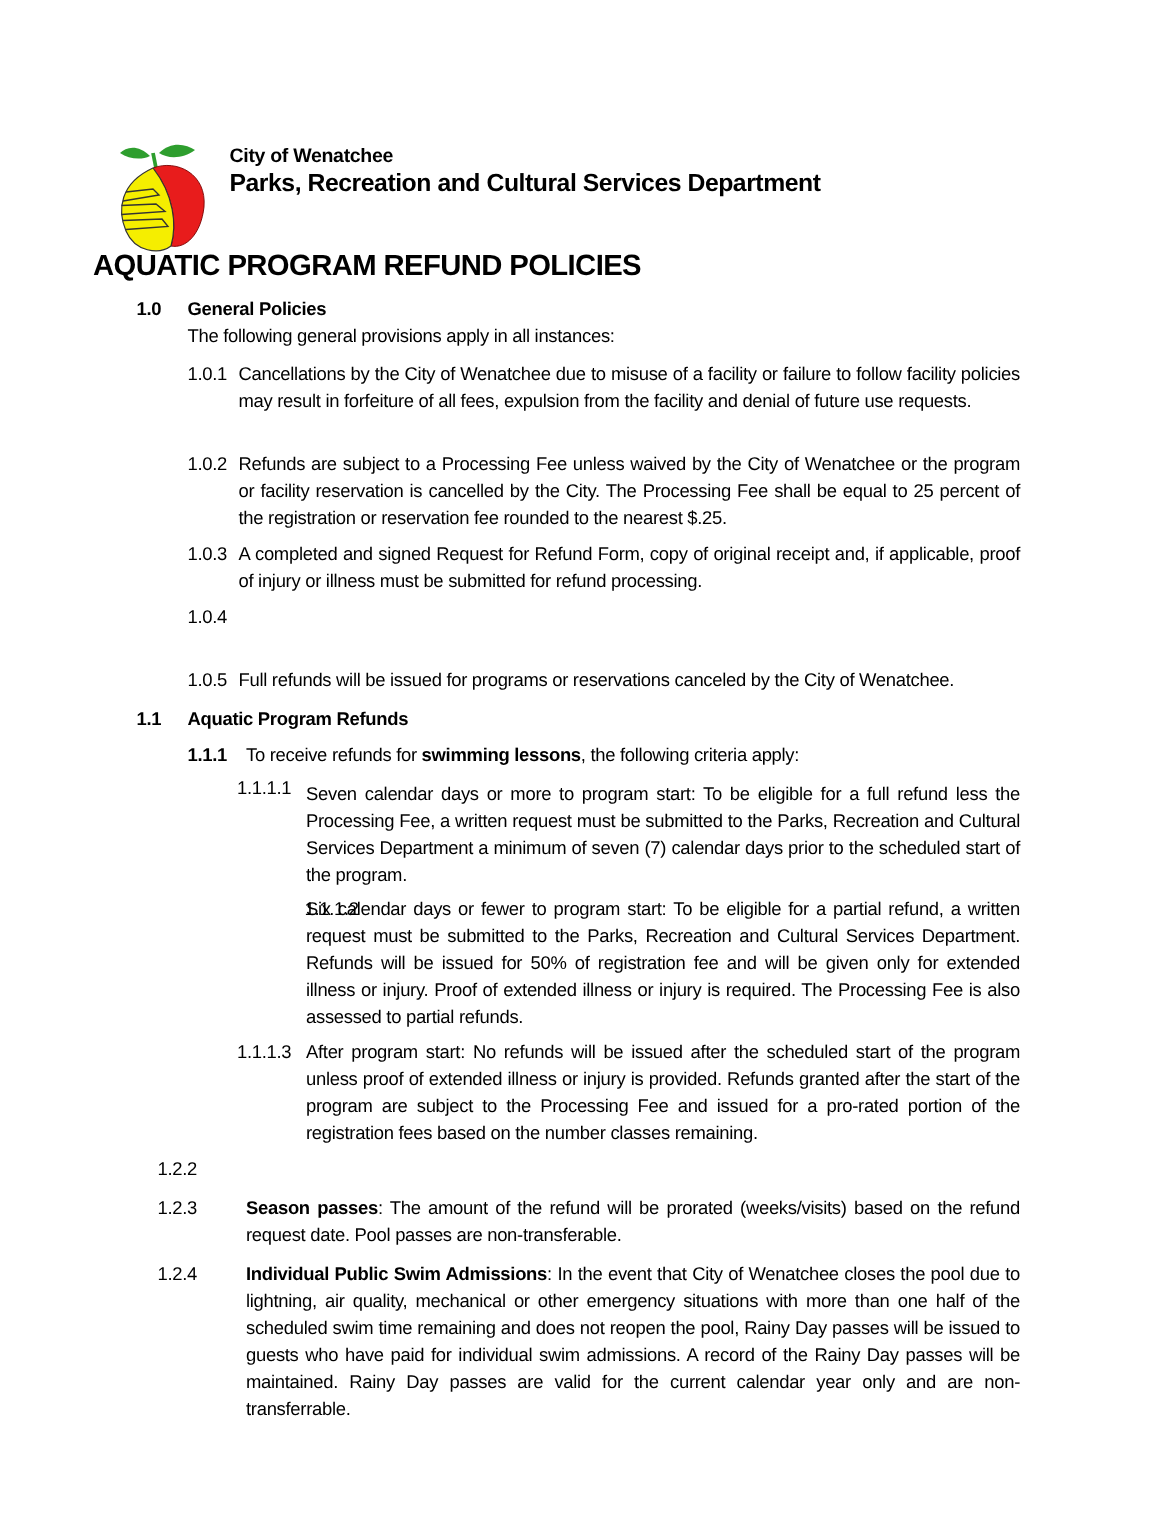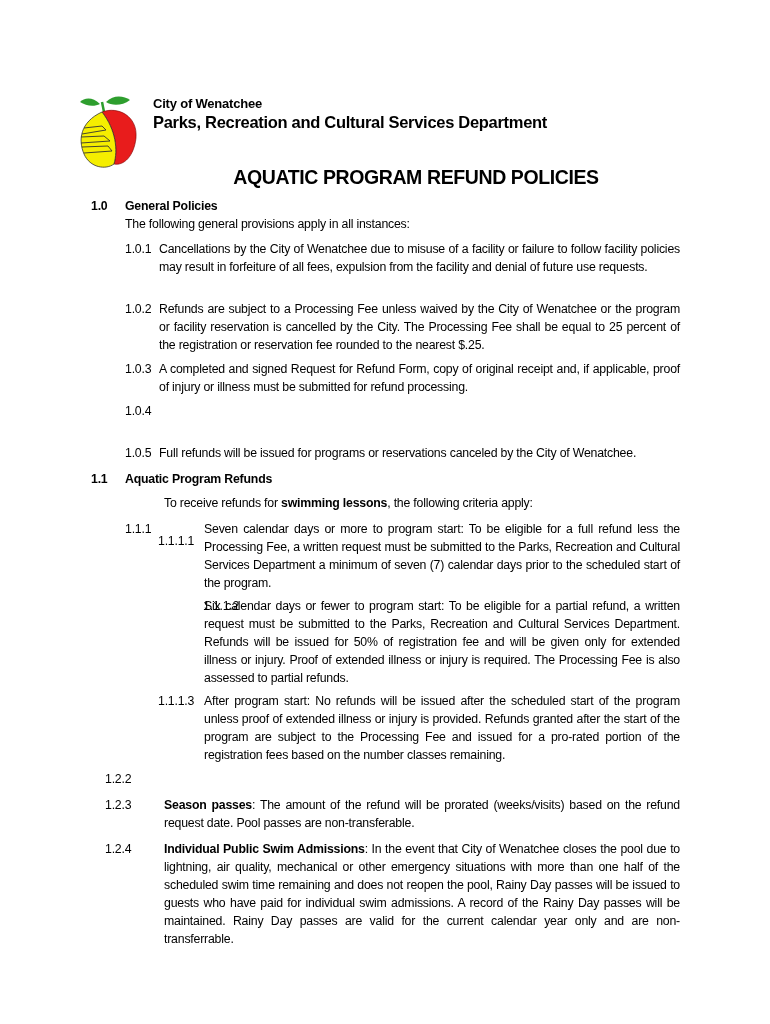--- a/index.html
+++ b/index.html
@@ -5,21 +5,21 @@
   html, body { margin: 0; padding: 0; background: #ffffff; }
   body { width: 770px; height: 1024px; position: relative; overflow: hidden;
          font-family: "Liberation Sans", sans-serif; color: #000; }
   .page { position: absolute; left: 0; top: 0; width: 770px; height: 1024px; }
 
   .logo { position: absolute; left: 78px; top: 94px; width: 62px; height: 76px; }
   .hdr-city { position: absolute; left: 153px; top: 96px; font-size: 13px; font-weight: bold; letter-spacing: -0.2px; }
   .hdr-dept { position: absolute; left: 153px; top: 113px; font-size: 16.5px; font-weight: bold; letter-spacing: -0.3px; }
   .hdr-addr { position: absolute; left: 153px; top: 136px; font-size: 10.3px; letter-spacing: -0.25px; white-space: nowrap; }
 
-  .title { position: absolute; left: 0; width: 770px; top: 166px; text-align: center;
+  .title { position: absolute; left: 0; width: 770px; top: 166px; 
            font-size: 19.5px; font-weight: bold; letter-spacing: -0.4px; padding-left: 62px; box-sizing: border-box; }
 
   .t { position: absolute; font-size: 12.3px; line-height: 18px; letter-spacing: -0.2px; }
   .b { font-weight: bold; }
   .num { position: absolute; font-size: 12.3px; line-height: 18px; letter-spacing: -0.2px; }
   .just { text-align: justify; text-align-last: left; }
 </style>
 </head>
 <body>
 
@@ -61,26 +61,26 @@
   <div class="t just" style="left:159px; top:360px; width:521px;">A completed and signed Request for Refund Form, copy of original receipt and, if applicable, proof of injury or illness must be submitted for refund processing.</div>
 
   <div class="num" style="left:125px; top:402px;">1.0.4</div>
 
   <div class="num" style="left:125px; top:444px;">1.0.5</div>
   <div class="t" style="left:159px; top:444px; width:530px; white-space:nowrap;">Full refunds will be issued for programs or reservations canceled by the City of Wenatchee.</div>
 
   <div class="num b" style="left:91px; top:470px;">1.1</div>
   <div class="t b" style="left:125px; top:470px;">Aquatic Program Refunds</div>
 
-  <div class="num" style="left:125px; top:520px;">1.1.1</div>
+  <div class="num" style="left:125px; top:494px;font-weight:bold;">1.1.1</div>
   <div class="t" style="left:164px; top:494px; white-space:nowrap;">
     <span>To receive refunds for </span><span class="b">swimming lessons</span><span>, the following criteria apply:</span>
   </div>
 
-  <div class="num" style="left:158px; top:532px;">1.1.1.1</div>
+  <div class="num" style="left:158px; top:516px;">1.1.1.1</div>
   <div class="t just" style="left:204px; top:520px; width:476px;">Seven calendar days or more to program start:  To be eligible for a full refund less the Processing Fee, a written request must be submitted to the Parks, Recreation and Cultural Services Department a minimum of seven (7) calendar days prior to the scheduled start of the program.</div>
 
   <div class="num" style="left:158px; top:597px;margin-left:45px;">1.1.1.2</div>
   <div class="t just" style="left:204px; top:597px; width:476px;">Six calendar days or fewer to program start:  To be eligible for a partial refund, a written request must be submitted to the Parks, Recreation and Cultural Services Department.  Refunds will be issued for 50% of registration fee and will be given only for extended illness or injury.  Proof of extended illness or injury is required. The Processing Fee is also assessed to partial refunds.</div>
 
   <div class="num" style="left:158px; top:692px;">1.1.1.3</div>
   <div class="t just" style="left:204px; top:692px; width:476px;">After program start:  No refunds will be issued after the scheduled start of the program unless proof of extended illness or injury is provided. Refunds granted after the start of the program are subject to the Processing Fee and issued for a pro-rated portion of the registration fees based on the number classes remaining.</div>
 
   <div class="num" style="left:105px; top:770px;">1.2.2</div>
 

